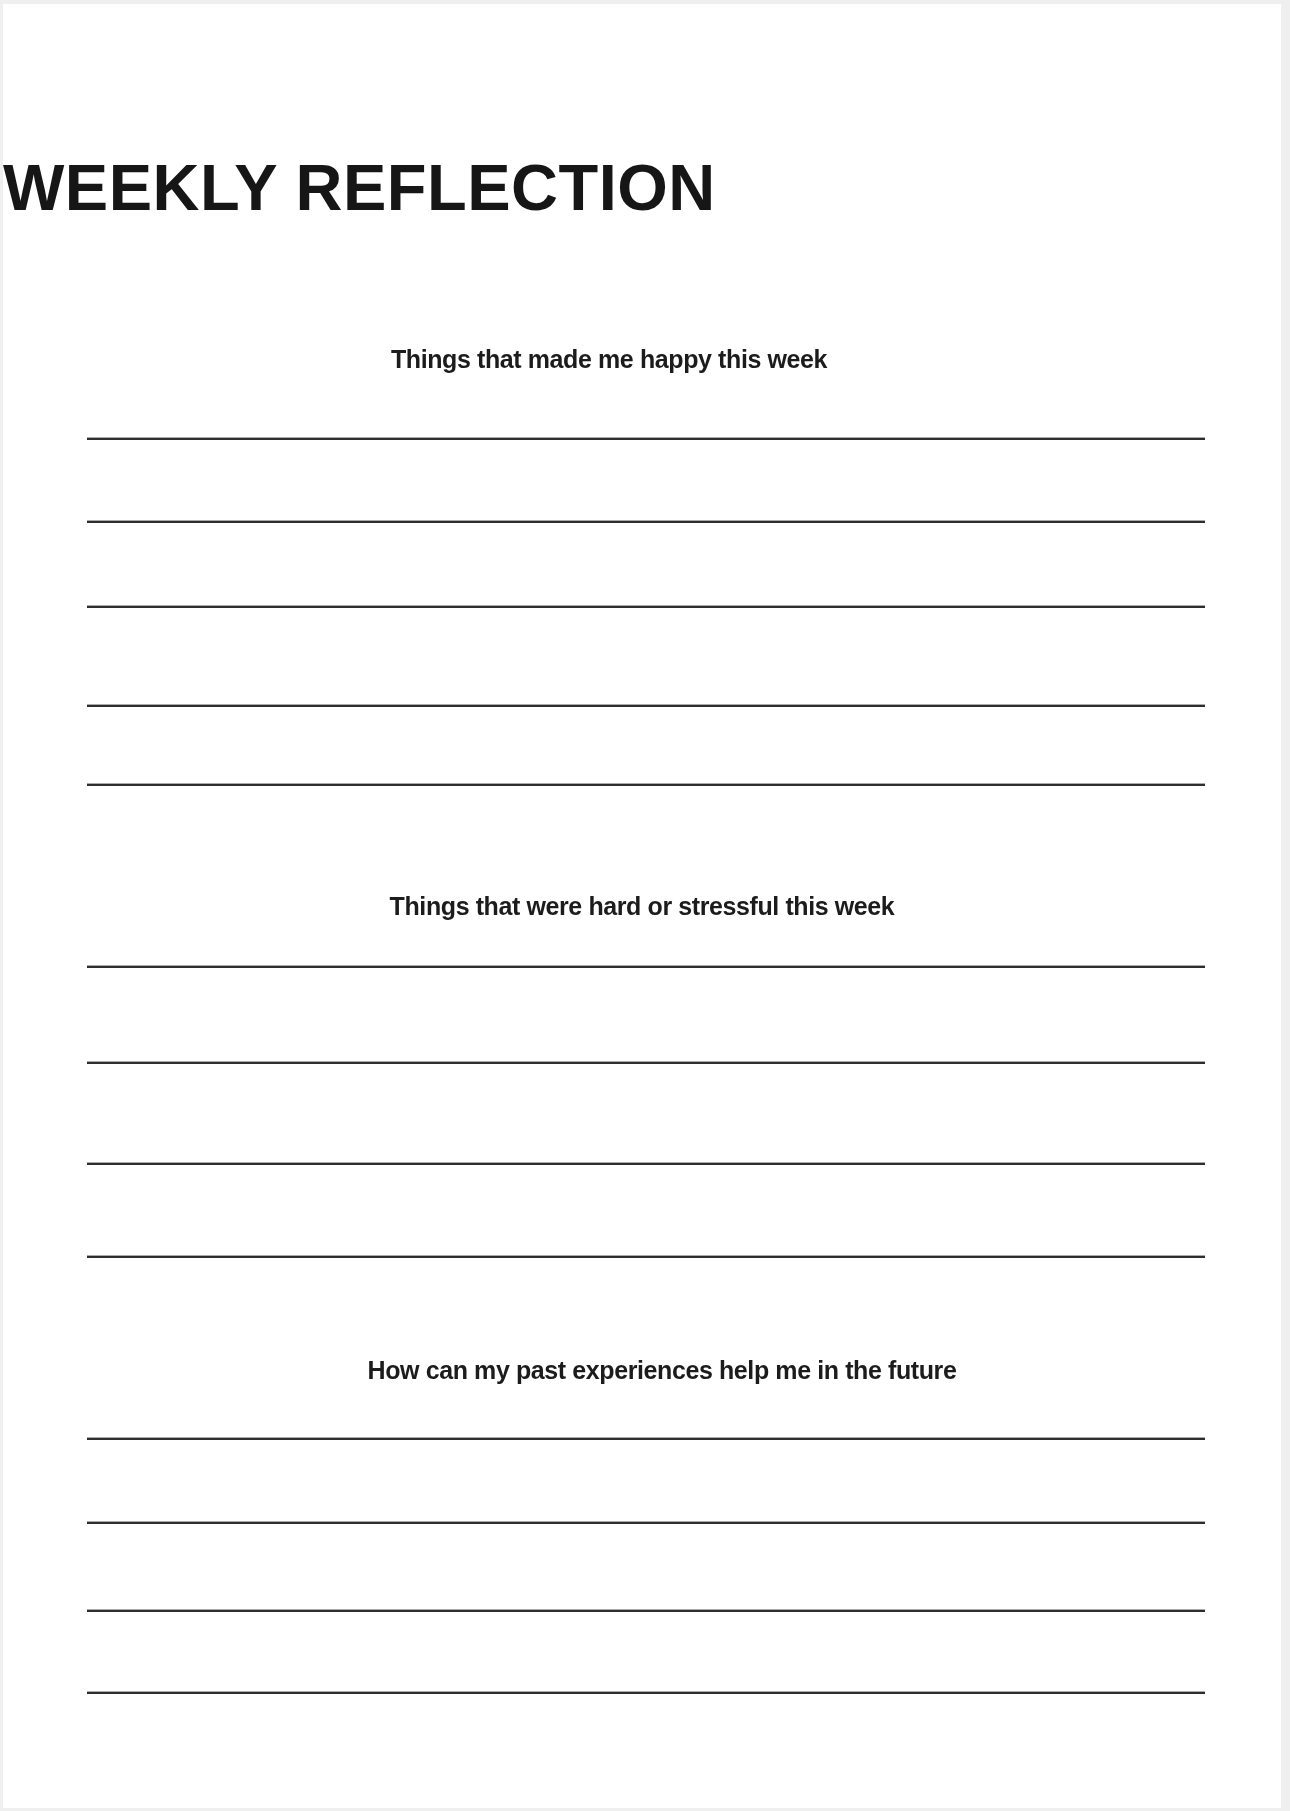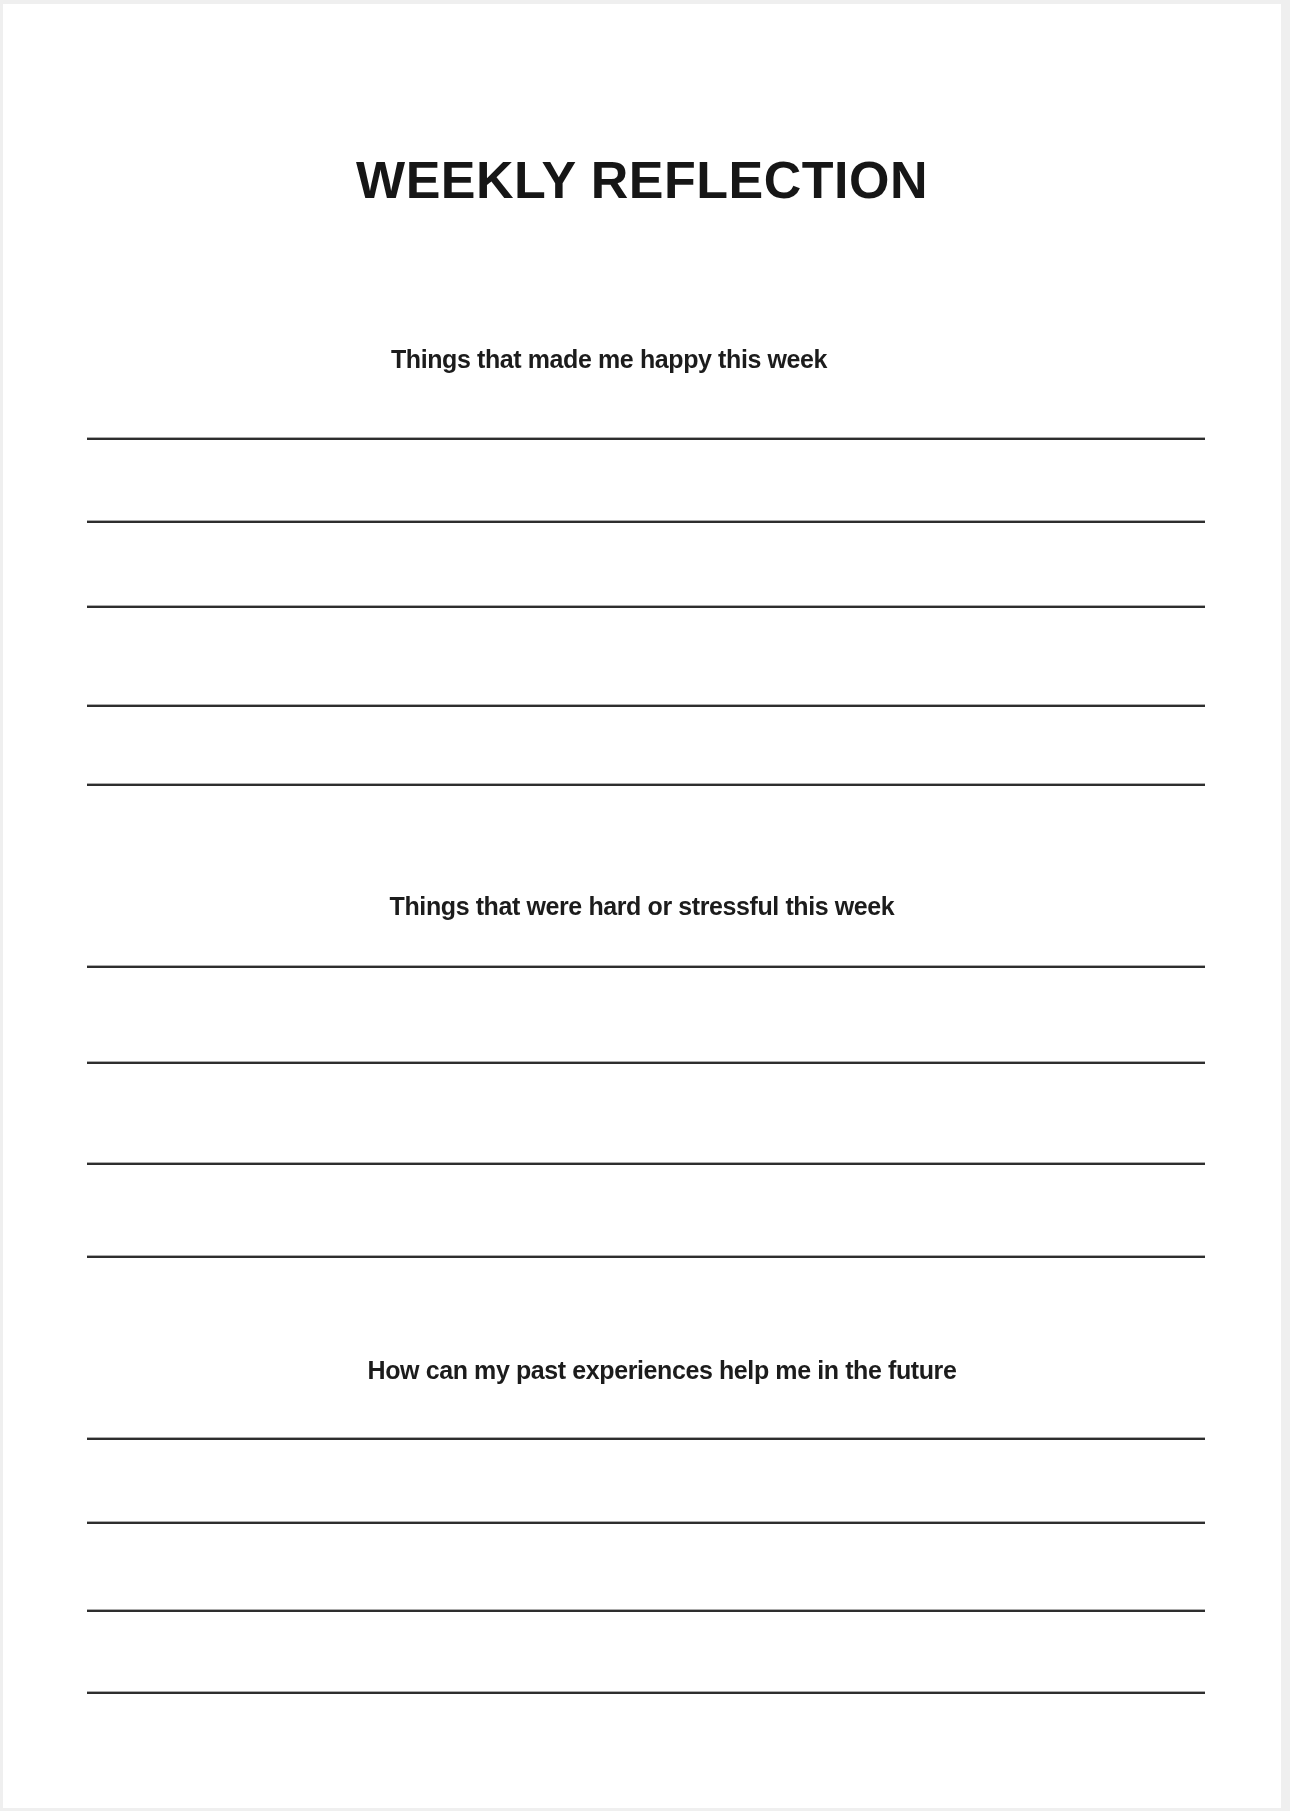--- a/index.html
+++ b/index.html
@@ -23,22 +23,21 @@
     left: 3px;
     right: 9px;
     bottom: 3px;
     background: #ffffff;
   }
   .doc-title {
     position: absolute;
     top: 146px;
     left: 0;
     width: 100%;
-    text-align: center;
-    font-size: 52px;
+    font-size: 65px;
     font-weight: bold;
     letter-spacing: 0.5px;
     color: #161616;
     white-space: nowrap;
   }
   .section-heading {
     position: absolute;
     left: 0;
     width: 100%;
     text-align: center;

